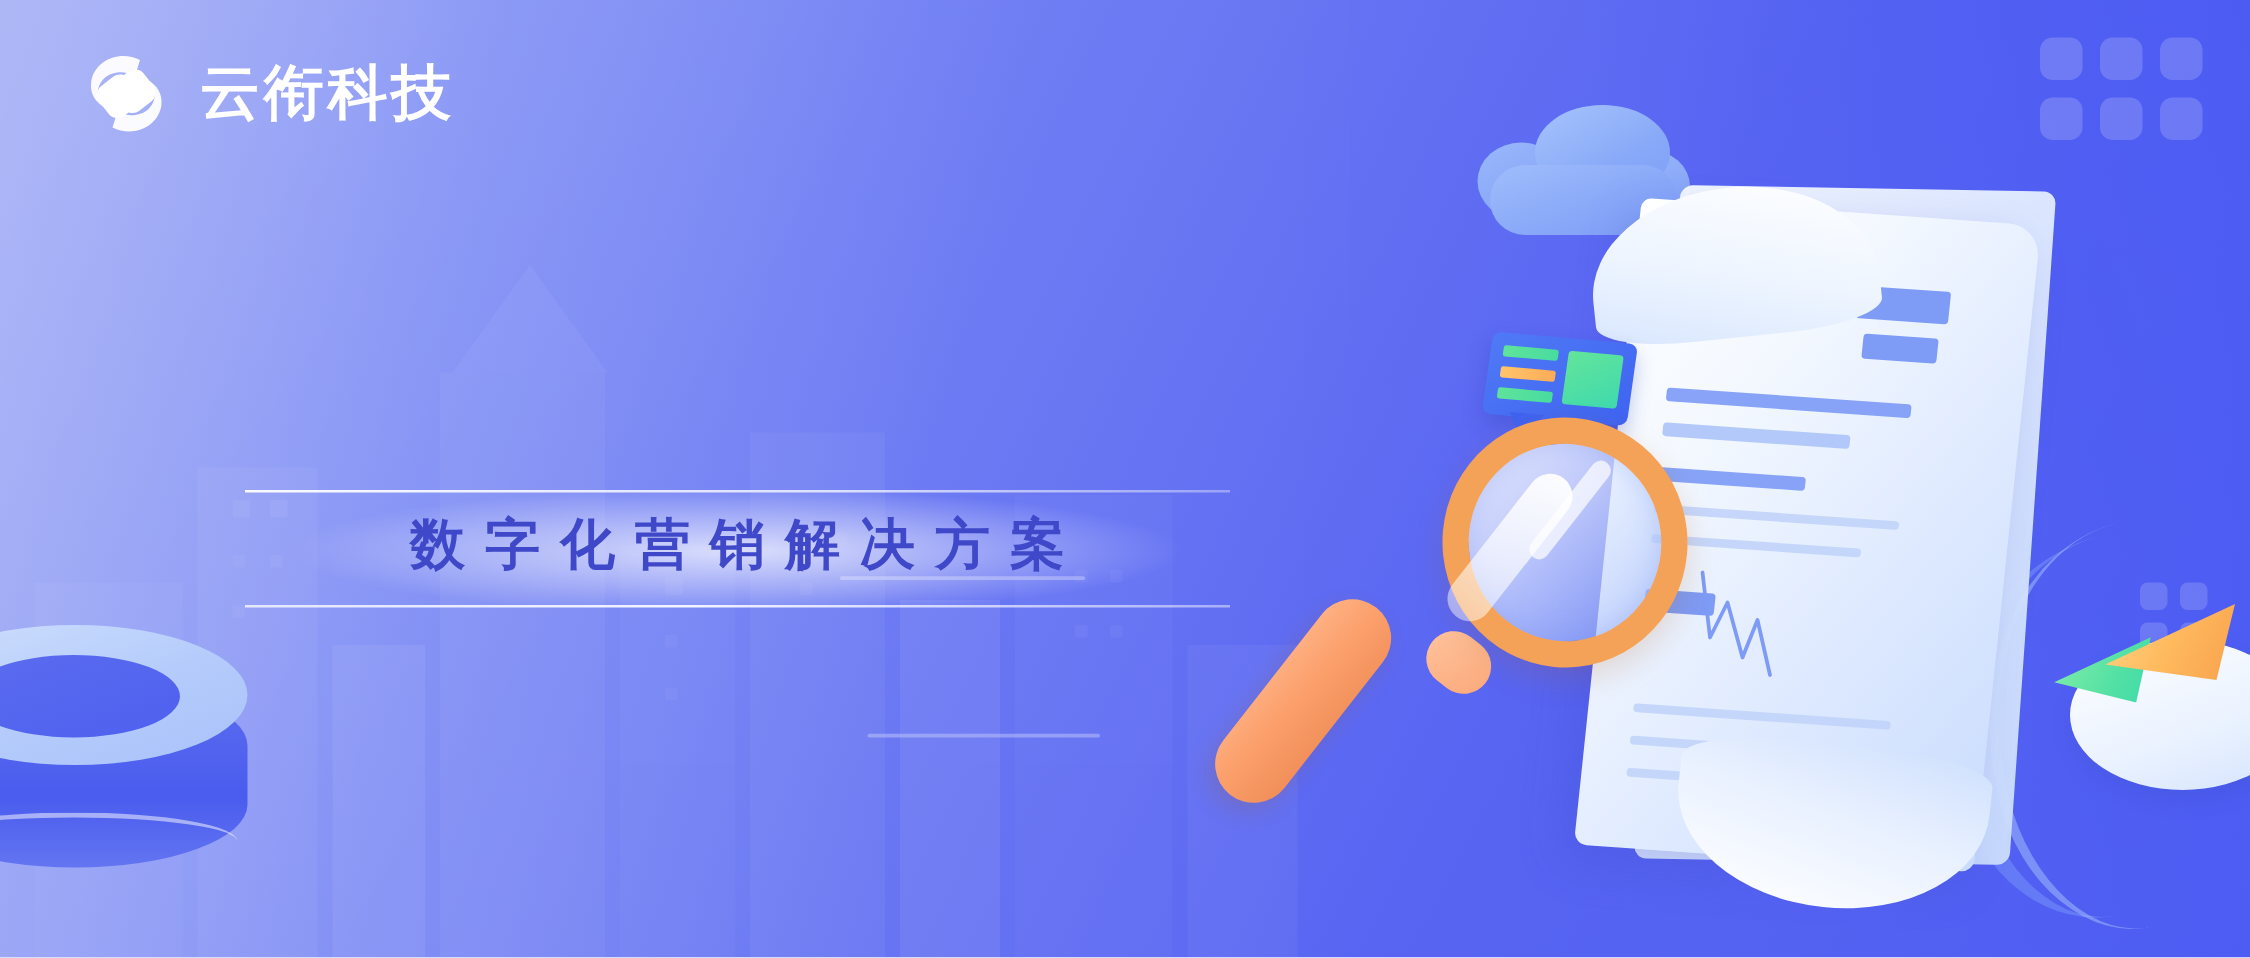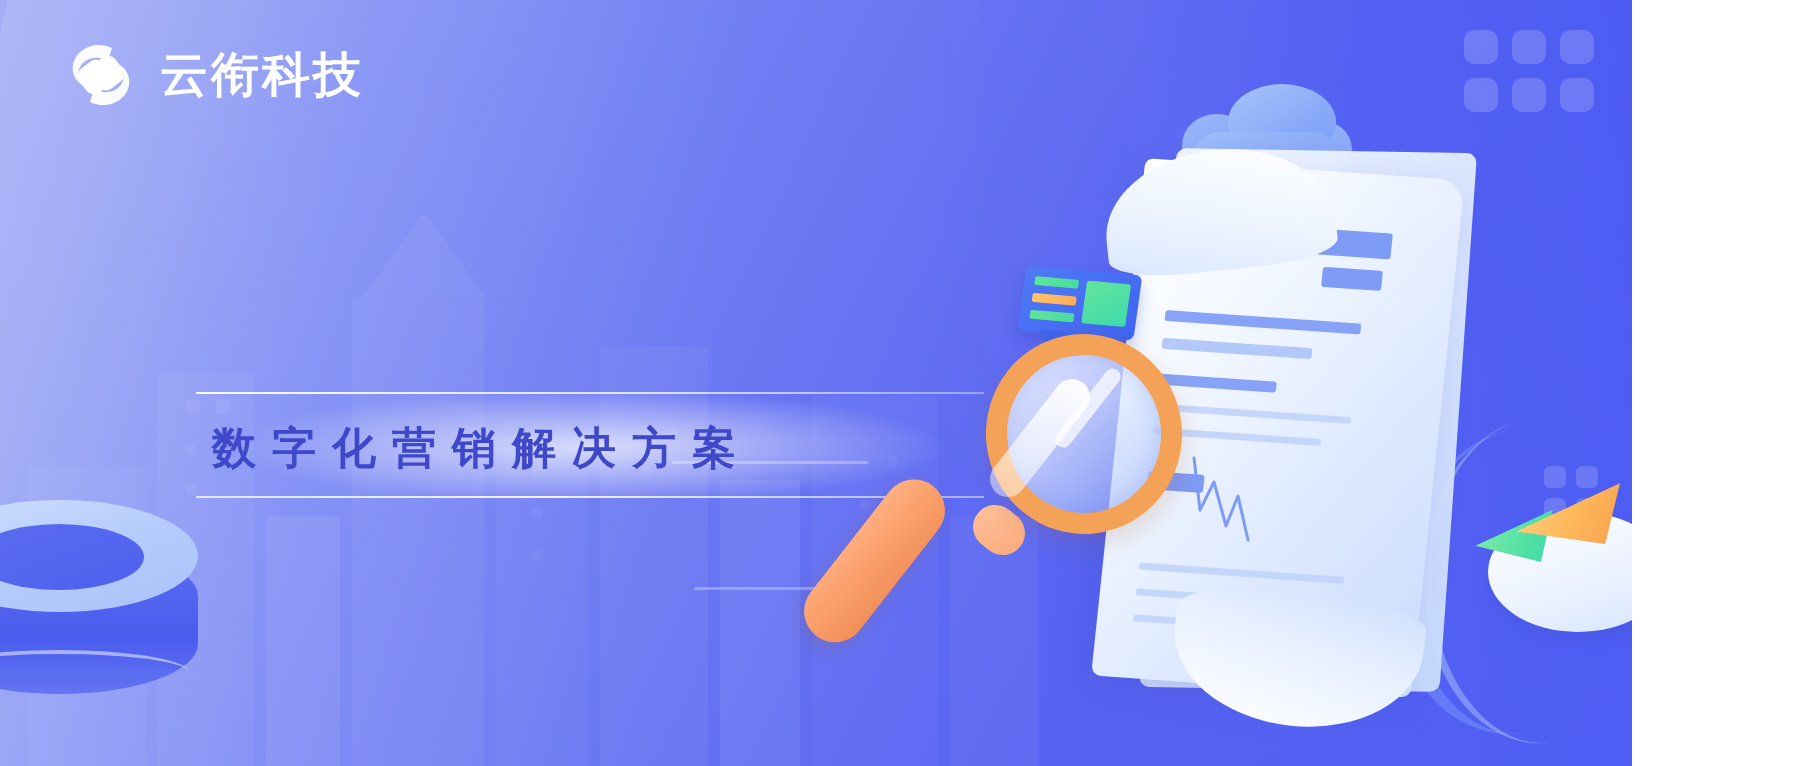--- a/index.html
+++ b/index.html
@@ -1,18 +1,18 @@
 <!DOCTYPE html>
 <html><head>
 <meta charset="utf-8">
 <style>
   html,body{margin:0;padding:0;background:#fff;}
   *{box-sizing:border-box;}
   .banner{
-    position:relative;width:1632px;height:766px;overflow:hidden;
+    position:relative;width:1800px;height:766px;overflow:hidden;
     font-family:"Liberation Sans","DejaVu Sans",sans-serif;
     background:linear-gradient(118deg,#8f9bf3 0%,#7b8bf5 18%,#6b79f3 42%,#5865f2 68%,#4f5ef2 100%);
   }
   
   .bg-wash-left{
     position:absolute;left:0;top:0;width:58%;height:100%;
     background:linear-gradient(100deg,rgba(168,178,246,.85) 0%,rgba(150,162,246,.45) 35%,rgba(130,143,245,.08) 70%,rgba(120,133,245,0) 100%);
   }
   .bg-wash-right{
     position:absolute;right:0;top:0;width:40%;height:100%;
@@ -44,21 +44,21 @@
   .headline{
     font-size:96px;font-weight:900;color:#ffffff;letter-spacing:2px;line-height:1.08;
     white-space:nowrap;
     text-shadow:6px 7px 0 rgba(62,78,210,.40), 2px 3px 0 rgba(62,78,210,.22);
     font-family:"Liberation Sans","DejaVu Sans",sans-serif;
   }
   .sub-block{position:absolute;left:196px;top:392px;width:788px;}
   .rule{height:2px;background:linear-gradient(90deg,rgba(255,255,255,.95) 0%,rgba(255,255,255,.75) 60%,rgba(255,255,255,.35) 100%);}
   .rule.bottom{background:linear-gradient(90deg,rgba(255,255,255,.75) 0%,rgba(255,255,255,.9) 45%,rgba(255,255,255,.45) 100%);}
   .sub-inner{
-    position:relative;padding:32px 0 26px;text-align:left;
+    position:relative;padding:20px 0 26px;text-align:center;
   }
   .sub-glow{
     position:absolute;left:0;right:0;top:0;bottom:0;
     background:radial-gradient(ellipse 58% 72% at 50% 52%,rgba(255,255,255,.72) 0%,rgba(255,255,255,.34) 42%,rgba(255,255,255,0) 78%);
   }
   .subtitle{
     position:relative;font-size:44px;font-weight:700;color:#3f48c9;letter-spacing:16px;
     padding-left:16px;line-height:1;
     font-family:"Liberation Sans","DejaVu Sans",sans-serif;
   }

